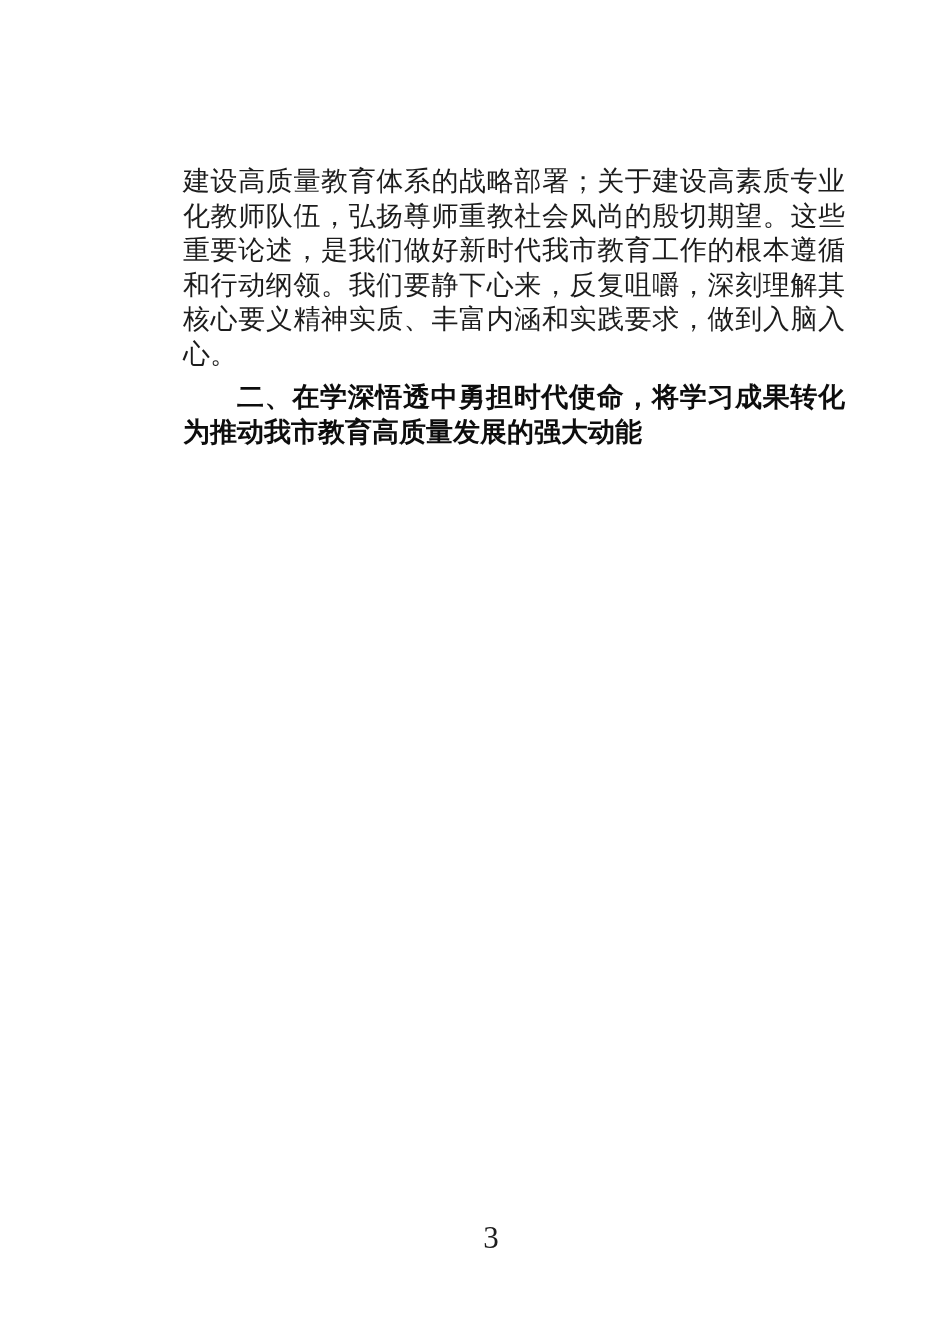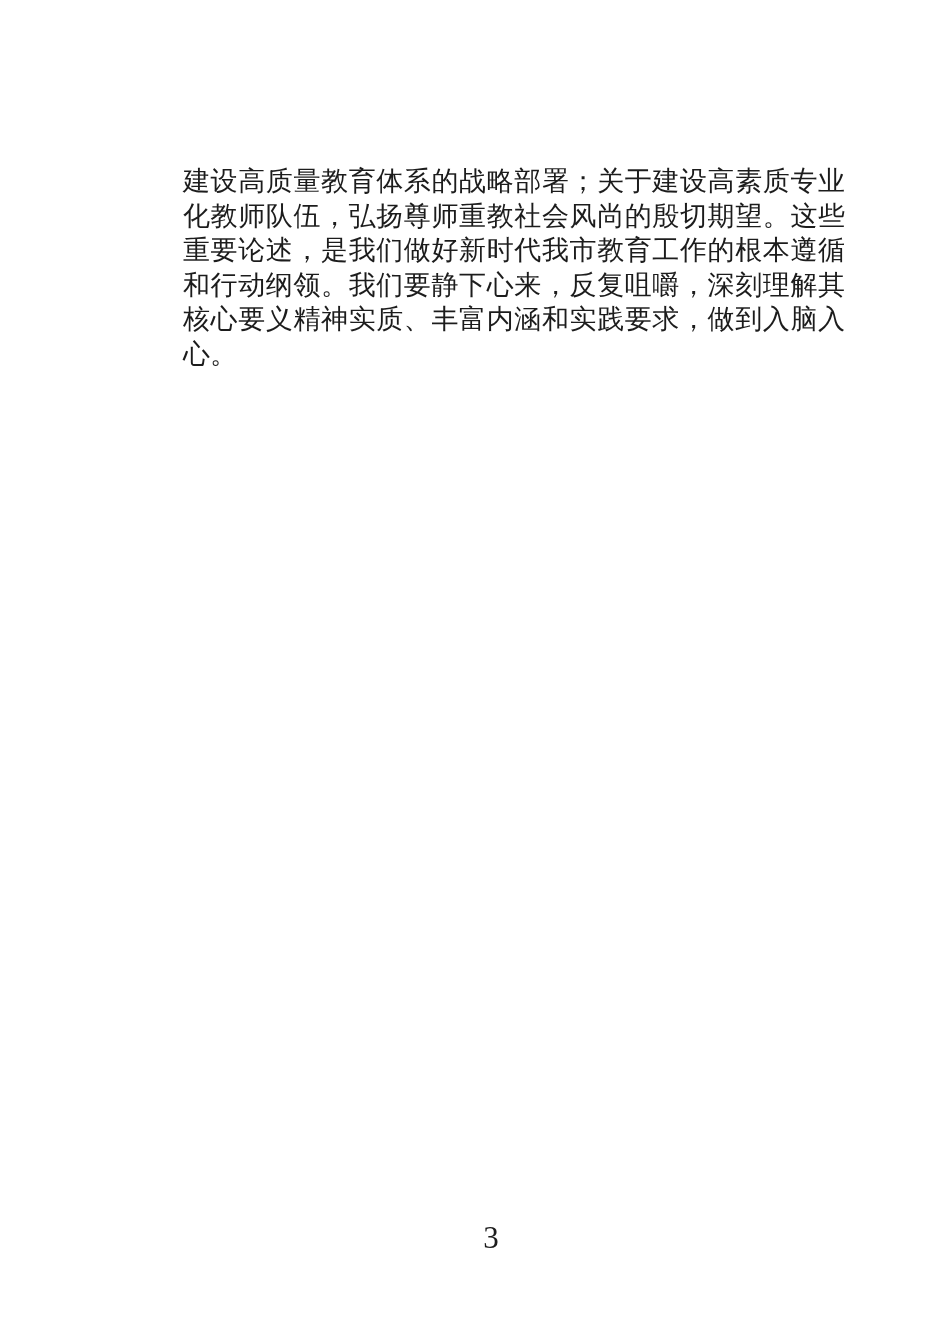--- a/index.html
+++ b/index.html
@@ -55,15 +55,16 @@
     color: #1c1c1c;
     font-family: "Liberation Serif", "DejaVu Serif", serif;
   }
 </style>
 </head>
 <body>
 
 <div class="page">
   <div class="text-block">
     <p class="body-text no-indent">建设高质量教育体系的战略部署；关于建设高素质专业化教师队伍，弘扬尊师重教社会风尚的殷切期望。这些重要论述，是我们做好新时代我市教育工作的根本遵循和行动纲领。我们要静下心来，反复咀嚼，深刻理解其核心要义精神实质、丰富内涵和实践要求，做到入脑入心。</p>
+    <h2 class="section-heading">二、在学深悟透中勇担时代使命，将学习成果转化为推动我市教育高质量发展的强大动能</h2>
   </div>
   <div class="page-number">3</div>
 </div>
 
 </body></html>

